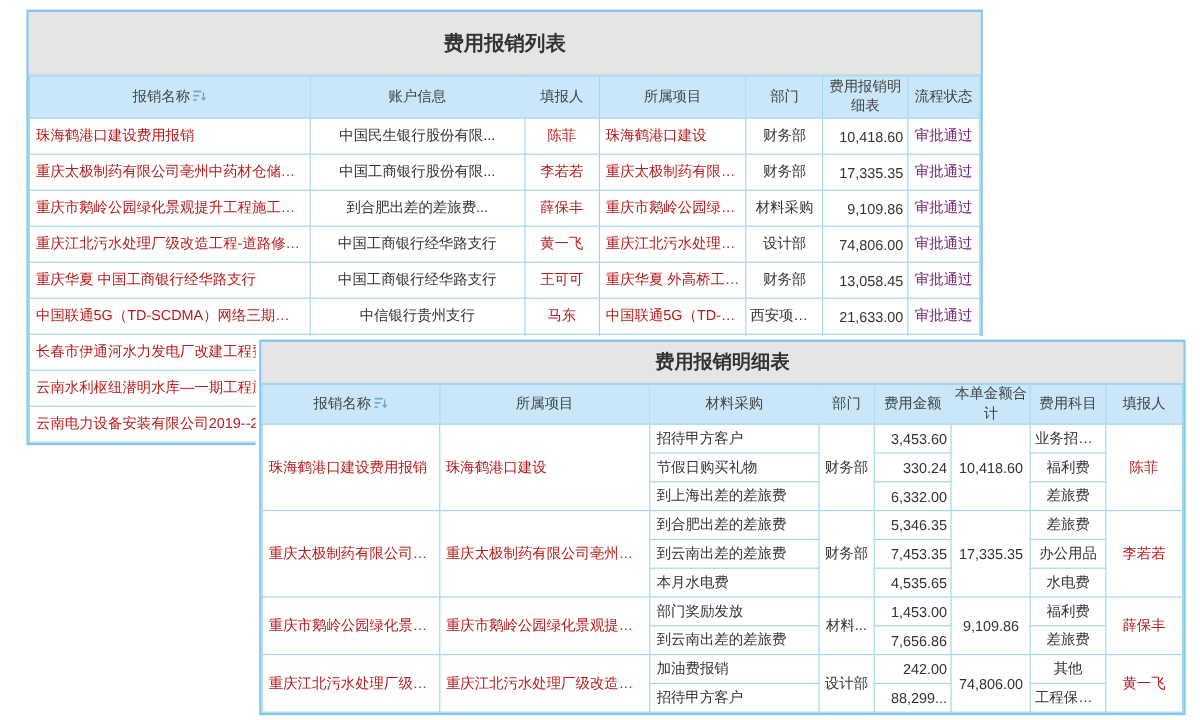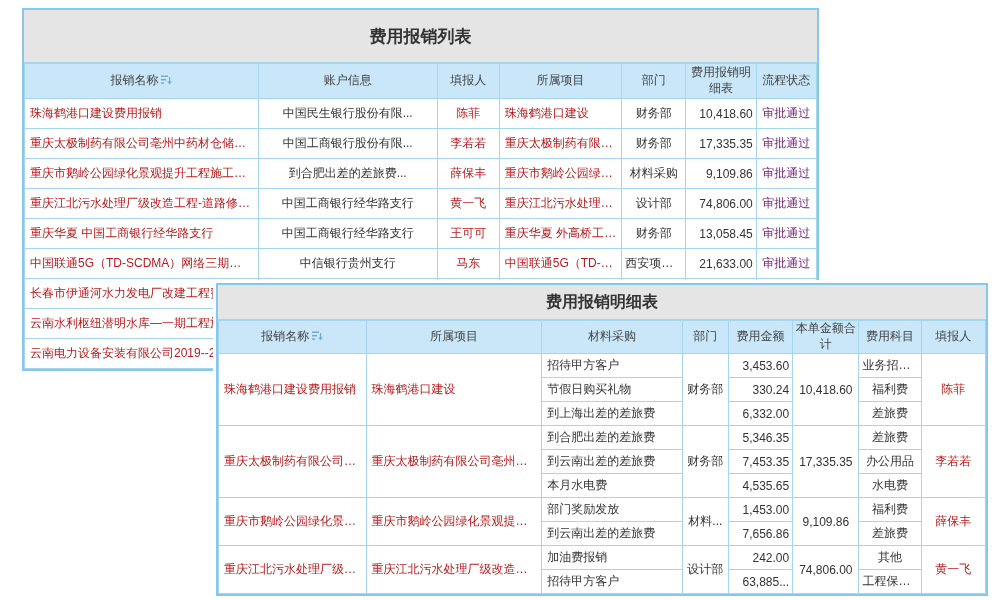--- a/index.html
+++ b/index.html
@@ -240,18 +240,18 @@
       <td rowspan="2" class="al blue">重庆江北污水处理厂级改造工程-道路修复工...</td>
       <td class="al">加油费报销</td>
       <td rowspan="2" class="ac">设计部</td>
       <td class="ar">242.00</td>
       <td rowspan="2" class="ac">74,806.00</td>
       <td class="ac">其他</td>
       <td rowspan="2" class="ac blue">黄一飞</td>
     </tr>
     <tr>
       <td class="al">招待甲方客户</td>
-      <td class="ar">63,885...</td>
+      <td class="ar">88,299...</td>
       <td class="ac">工程保险费</td>
     </tr>
   </tbody>
     </table>
 </div>
 
 </body></html>

